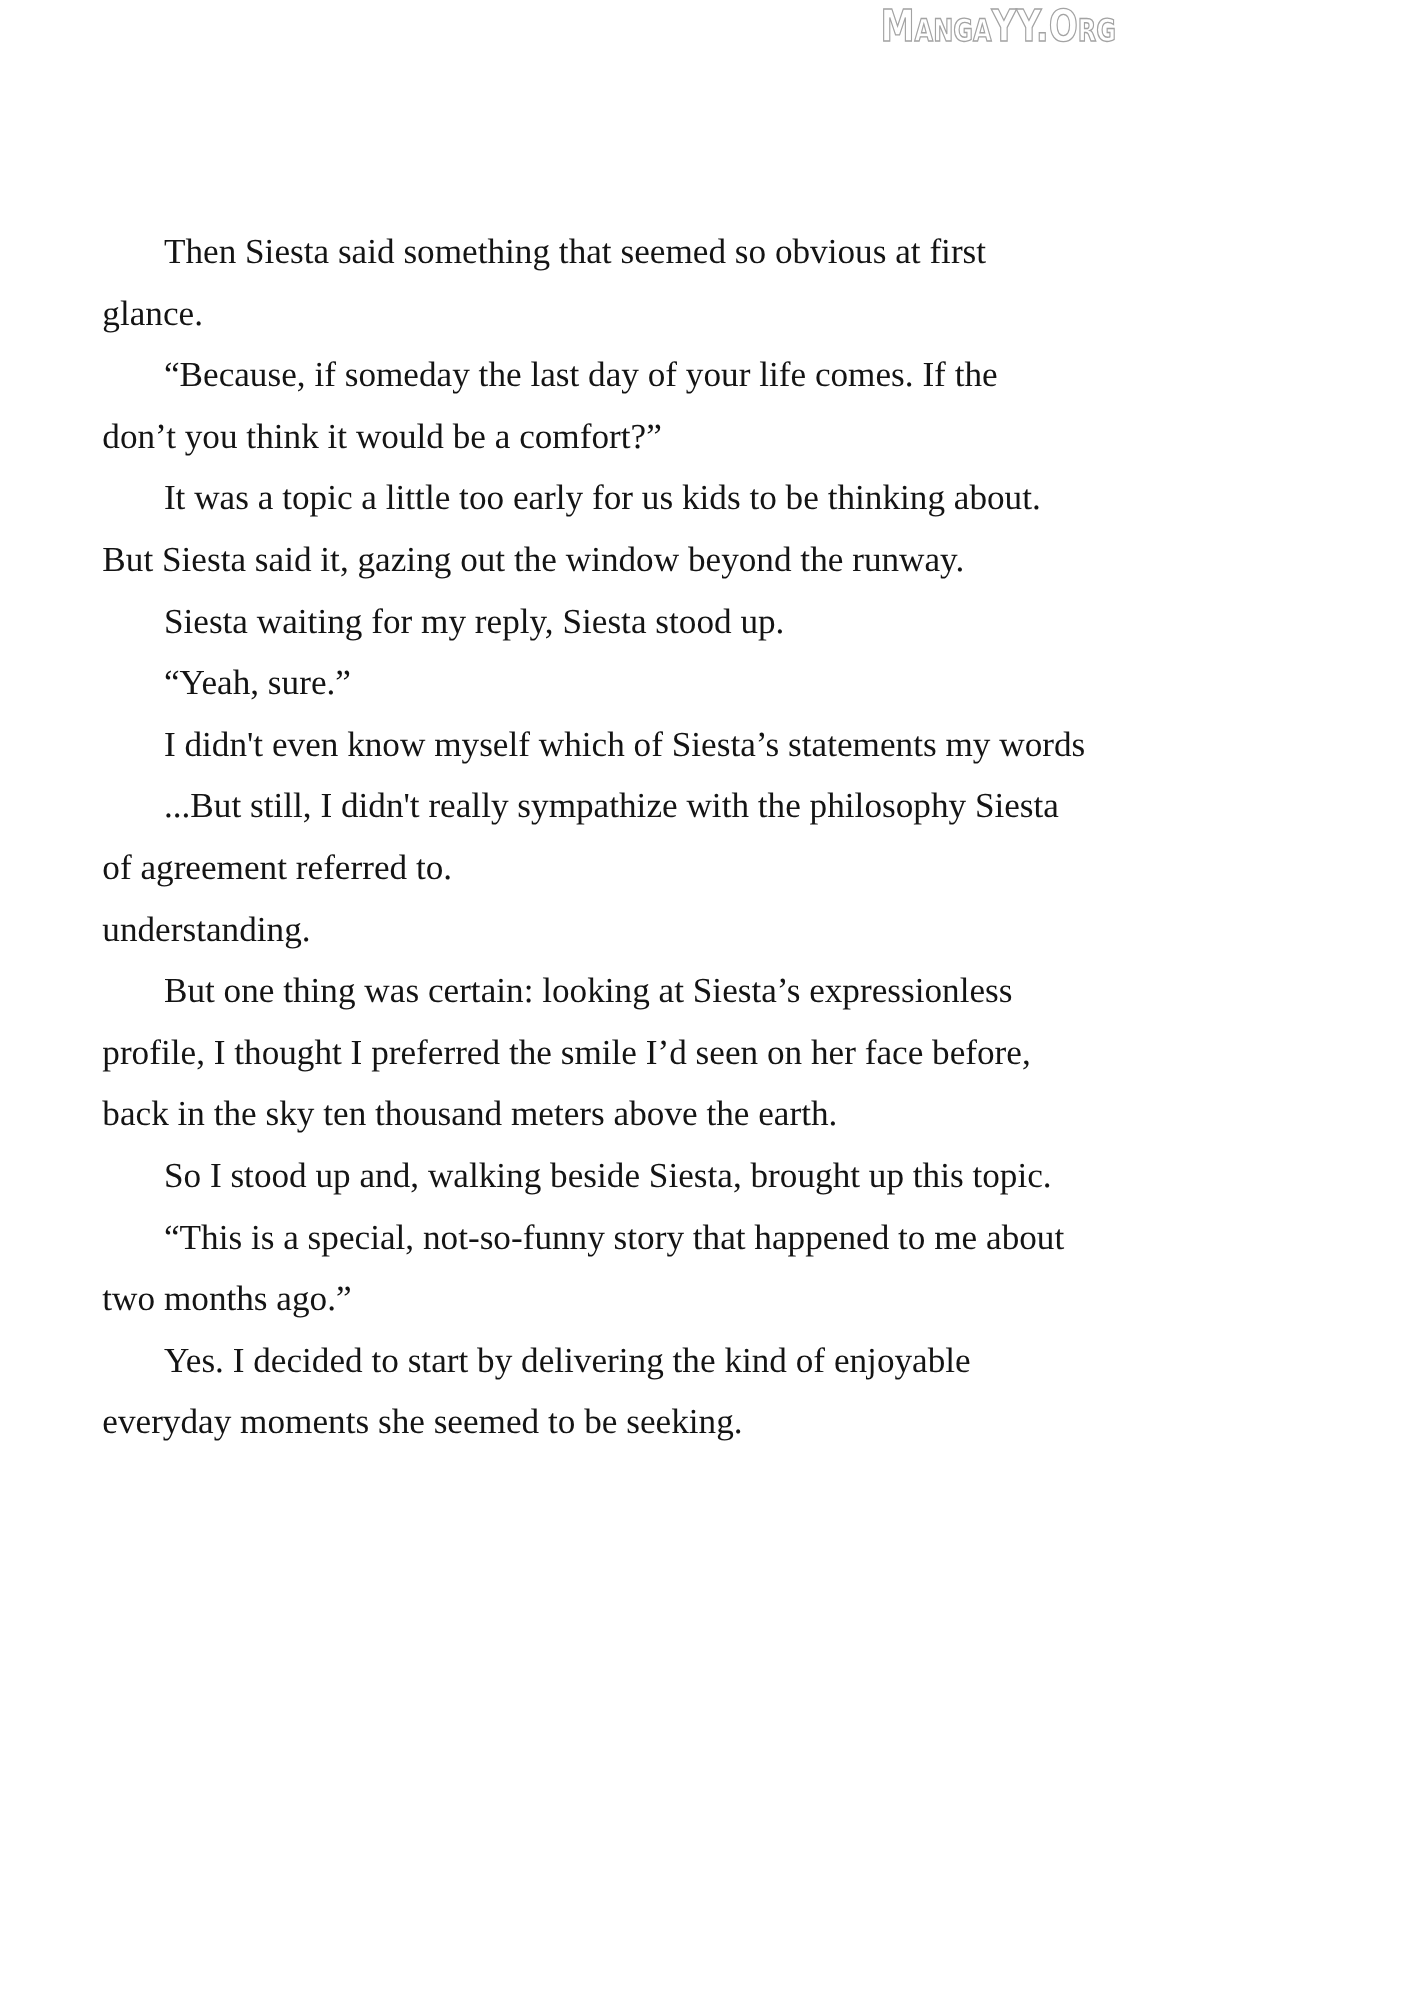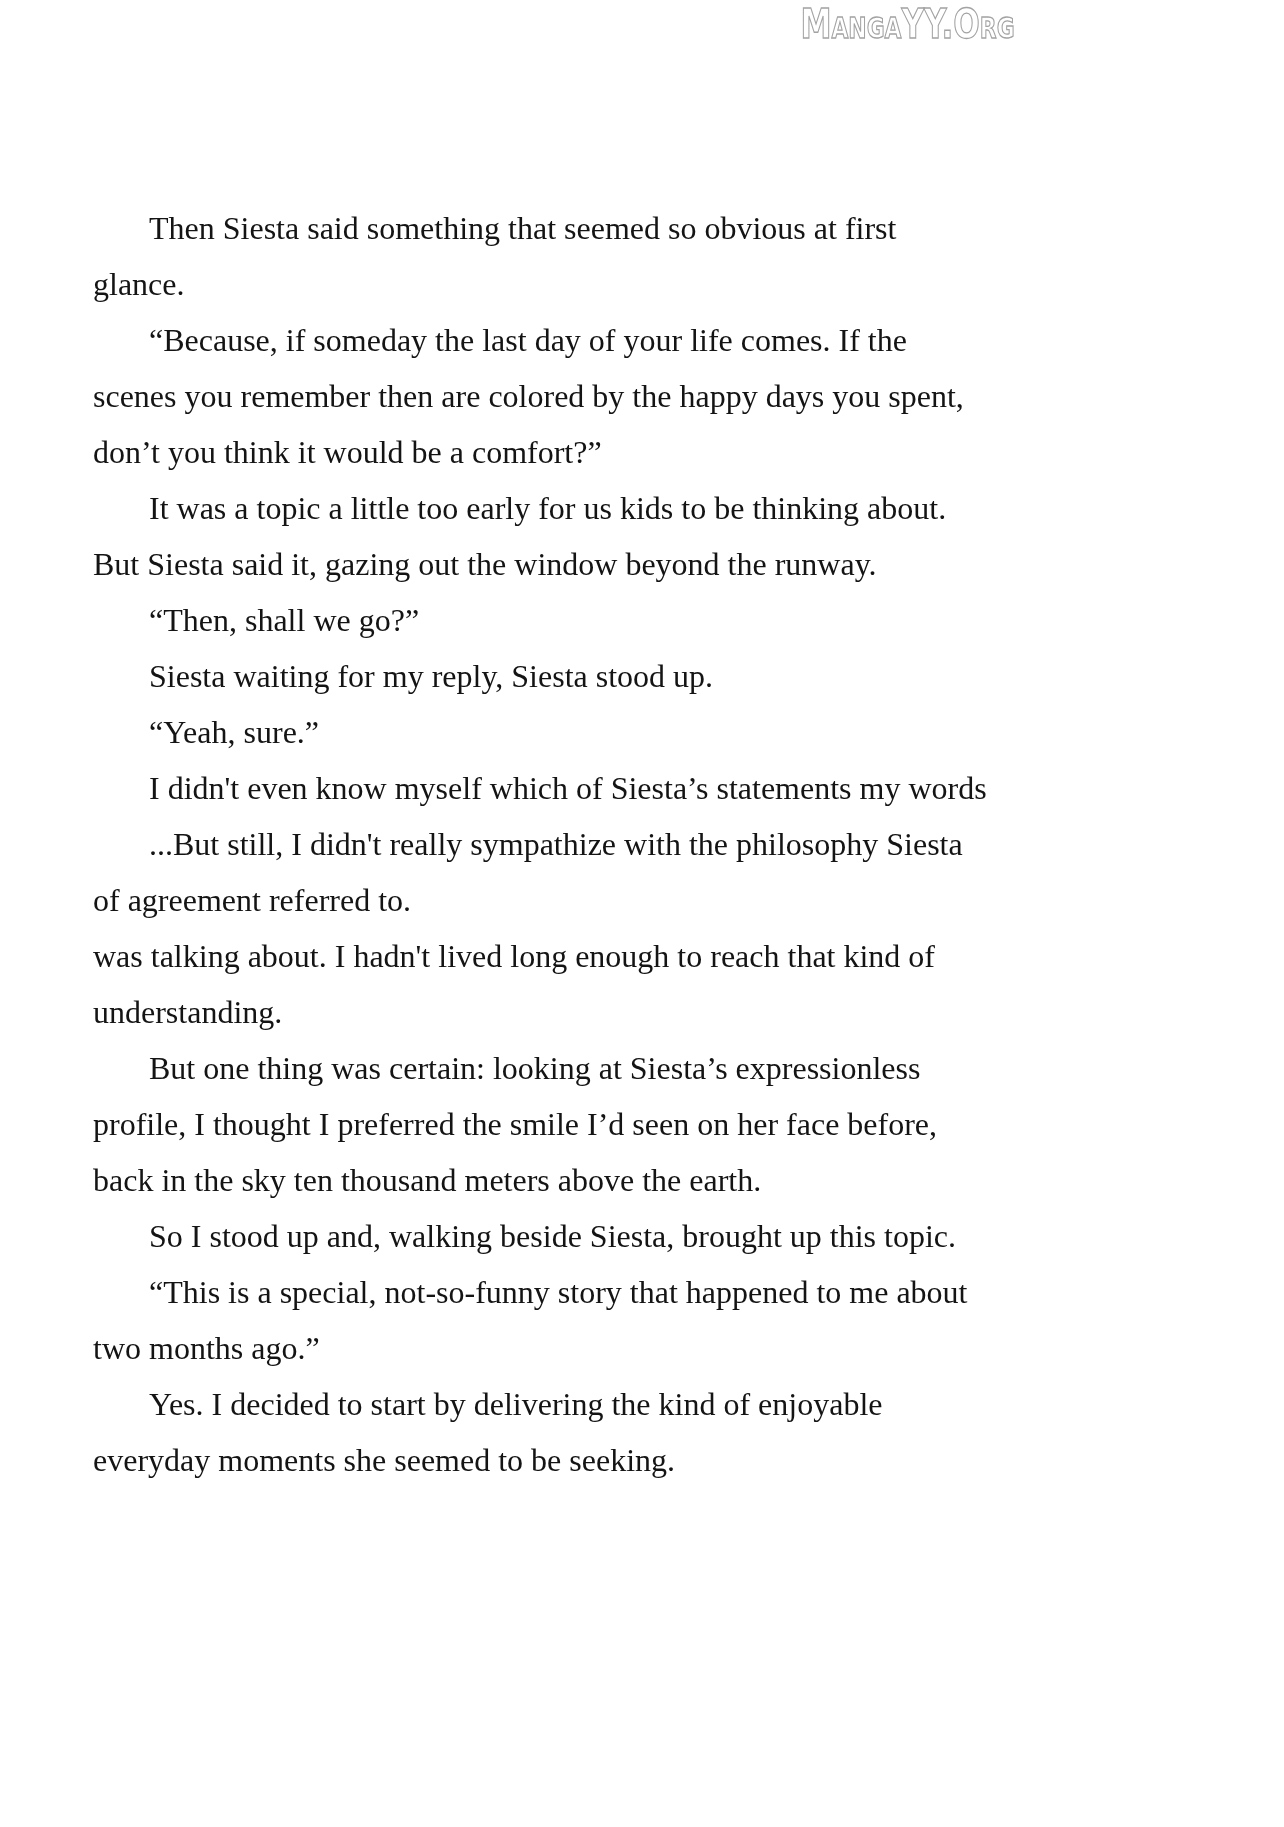--- a/index.html
+++ b/index.html
@@ -57,31 +57,28 @@
 <body>
 
 <div class="page">
 
   <div class="watermark">MangaYY.Org</div>
 
   <div class="body-text">
     <div class="line indent">Then Siesta said something that seemed so obvious at first</div>
     <div class="line">glance.</div>
     <div class="line indent">“Because, if someday the last day of your life comes. If the</div>
-    <div class="line">scenes you remember then are colored by the happy days you spent,</div>
     <div class="line">don’t you think it would be a comfort?”</div>
     <div class="line indent">It was a topic a little too early for us kids to be thinking about.</div>
     <div class="line">But Siesta said it, gazing out the window beyond the runway.</div>
-    <div class="line indent">“Then, shall we go?”</div>
     <div class="line indent">Siesta waiting for my reply, Siesta stood up.</div>
     <div class="line indent">“Yeah, sure.”</div>
     <div class="line indent">I didn't even know myself which of Siesta’s statements my words</div>
     <div class="line indent">...But still, I didn't really sympathize with the philosophy Siesta</div>
     <div class="line">of agreement referred to.</div>
-    <div class="line">was talking about. I hadn't lived long enough to reach that kind of</div>
     <div class="line">understanding.</div>
     <div class="line indent">But one thing was certain: looking at Siesta’s expressionless</div>
     <div class="line">profile, I thought I preferred the smile I’d seen on her face before,</div>
     <div class="line">back in the sky ten thousand meters above the earth.</div>
     <div class="line indent">So I stood up and, walking beside Siesta, brought up this topic.</div>
     <div class="line indent">“This is a special, not-so-funny story that happened to me about</div>
     <div class="line">two months ago.”</div>
     <div class="line indent">Yes. I decided to start by delivering the kind of enjoyable</div>
     <div class="line">everyday moments she seemed to be seeking.</div>
   </div>

